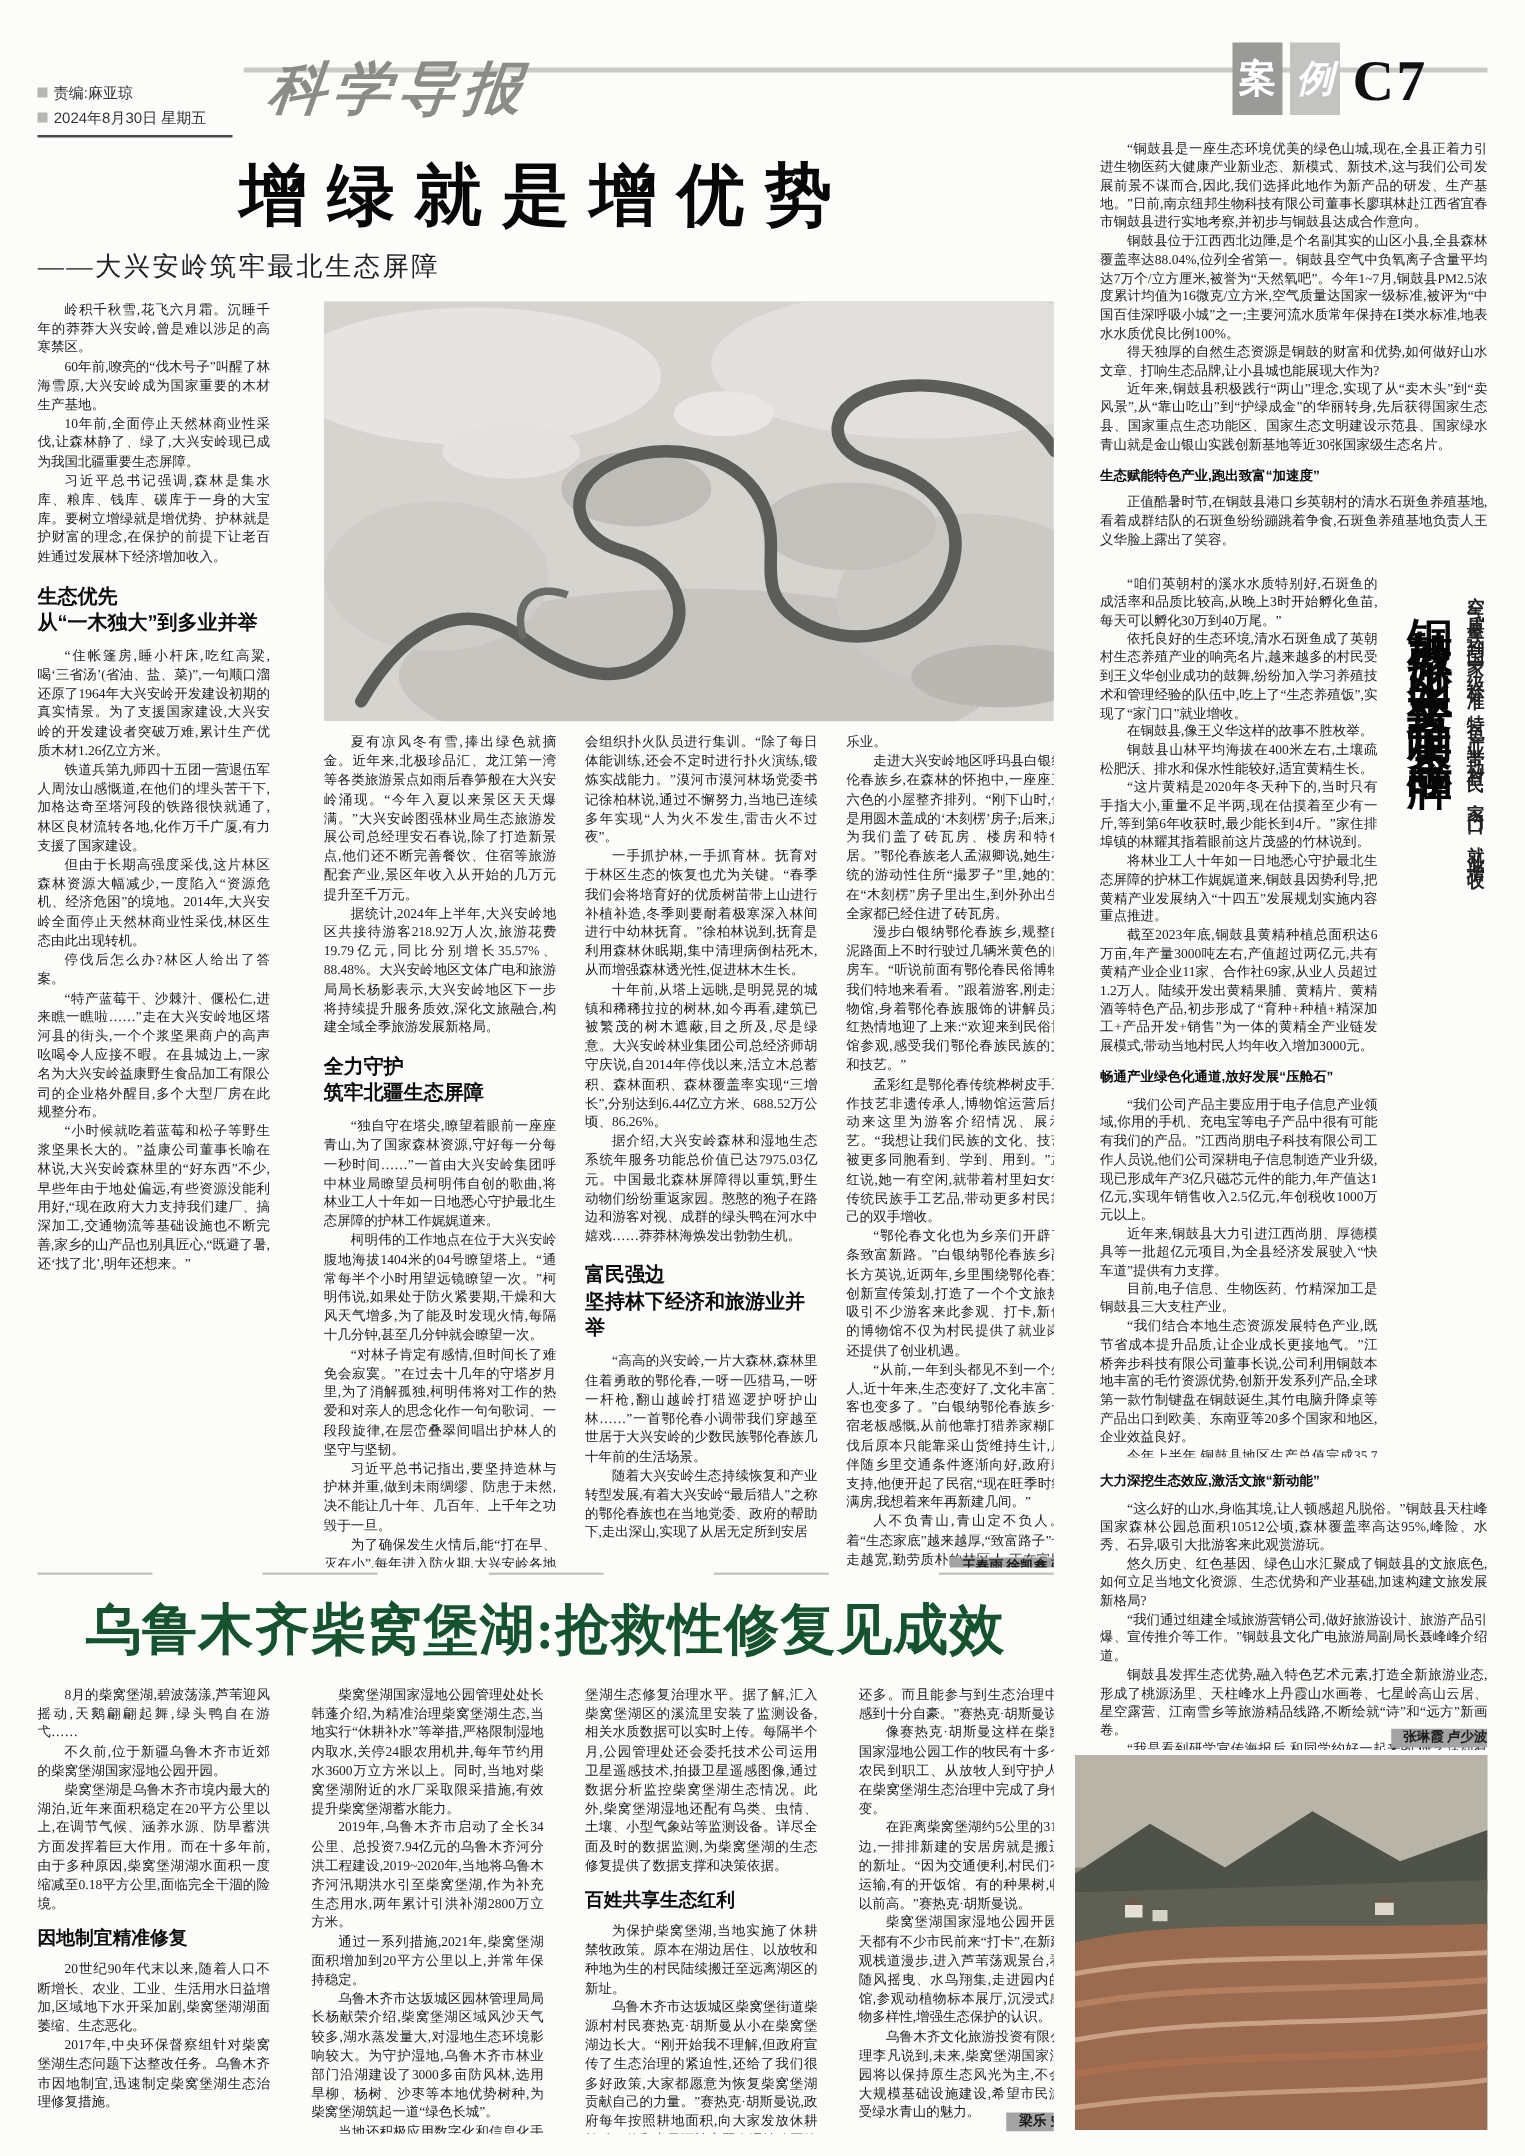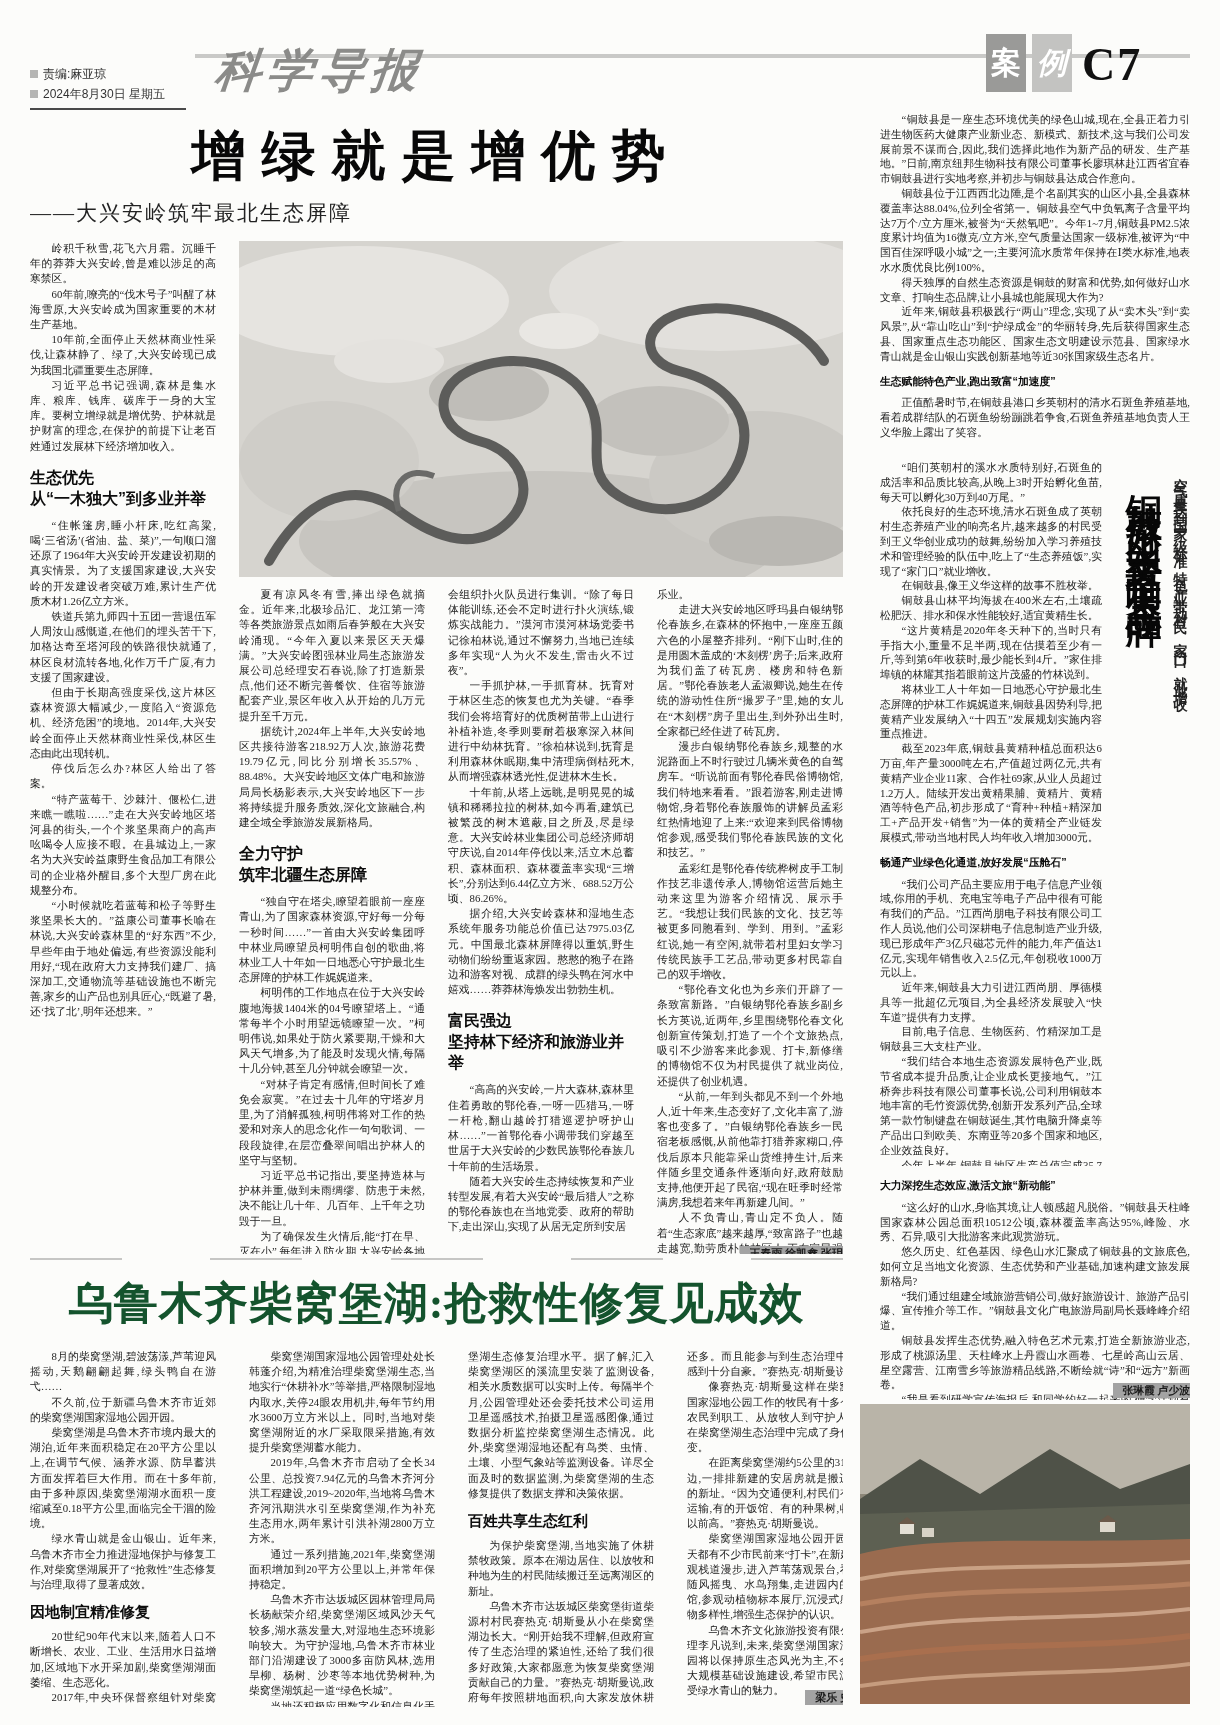--- a/index.html
+++ b/index.html
@@ -30,21 +30,21 @@
          text-align:left;margin:10px 0 7px 0;color:#0d0d0d;}
   .blk-by{position:absolute;bottom:2px;right:0;background:#a3a3a3;padding-left:10px;
           font-weight:bold;font-size:11px;}
   
   #main-article{position:absolute;left:30px;top:112px;width:813px;height:1142px;overflow:hidden;}
   .m-title{font-family:"Liberation Sans",sans-serif;font-weight:900;font-size:54px;letter-spacing:16px;
            text-align:center;color:#080808;margin:8px 0 6px 0;}
   .m-sub{font-size:21px;letter-spacing:2px;color:#222;margin-bottom:14px;}
   .m-cols{display:flex;gap:23px;height:1022px;}
   .m-col{width:186px;flex:0 0 186px;overflow:hidden;position:relative;}
-  .m-right{width:604px;flex:0 0 604px;display:flex;flex-direction:column;}
+  .m-right{width:604px;flex:0 0 604px;display:flex;flex-direction:column;margin-left:20px;}
   .m-photo{width:604px;height:336px;margin-bottom:10px;flex:0 0 auto;}
   .m-right-cols{display:flex;gap:23px;flex:1;overflow:hidden;}
   
   .dash-row{position:absolute;left:30px;top:1258px;width:813px;display:flex;justify-content:space-between;}
   .dash{width:92px;height:2px;background:#c6c6c4;}
   
   #bottom-article{position:absolute;left:30px;top:1268px;width:813px;height:442px;overflow:hidden;}
   .b-title{font-family:"Liberation Serif",serif;font-weight:900;font-size:44px;letter-spacing:1px;
            text-align:center;color:#14532d;margin:6px 0 16px 0;white-space:nowrap;}
   .b-cols{display:flex;gap:33px;height:358px;}
@@ -158,21 +158,20 @@
       <span class="dash"></span>
   </div>
 
   <div id="bottom-article">
     <div class="b-title">乌鲁木齐柴窝堡湖:抢救性修复见成效</div>
     <div class="b-cols">
       <div class="b-col">
           <div class="blk blk-p">8月的柴窝堡湖,碧波荡漾,芦苇迎风摇动,天鹅翩翩起舞,绿头鸭自在游弋……</div>
           <div class="blk blk-p">不久前,位于新疆乌鲁木齐市近郊的柴窝堡湖国家湿地公园开园。</div>
           <div class="blk blk-p">柴窝堡湖是乌鲁木齐市境内最大的湖泊,近年来面积稳定在20平方公里以上,在调节气候、涵养水源、防旱蓄洪方面发挥着巨大作用。而在十多年前,由于多种原因,柴窝堡湖湖水面积一度缩减至0.18平方公里,面临完全干涸的险境。</div>
-          <div class="blk blk-p">绿水青山就是金山银山。近年来,乌鲁木齐市全力推进湿地保护与修复工作,对柴窝堡湖展开了“抢救性”生态修复与治理,取得了显著成效。</div>
           <div class="blk blk-h2">因地制宜精准修复</div>
           <div class="blk blk-p">20世纪90年代末以来,随着人口不断增长、农业、工业、生活用水日益增加,区域地下水开采加剧,柴窝堡湖湖面萎缩、生态恶化。</div>
           <div class="blk blk-p">2017年,中央环保督察组针对柴窝堡湖生态问题下达整改任务。乌鲁木齐市因地制宜,迅速制定柴窝堡湖生态治理修复措施。</div>
         </div>
       <div class="b-col">
           <div class="blk blk-p">柴窝堡湖国家湿地公园管理处处长韩蓬介绍,为精准治理柴窝堡湖生态,当地实行“休耕补水”等举措,严格限制湿地内取水,关停24眼农用机井,每年节约用水3600万立方米以上。同时,当地对柴窝堡湖附近的水厂采取限采措施,有效提升柴窝堡湖蓄水能力。</div>
           <div class="blk blk-p">2019年,乌鲁木齐市启动了全长34公里、总投资7.94亿元的乌鲁木齐河分洪工程建设,2019~2020年,当地将乌鲁木齐河汛期洪水引至柴窝堡湖,作为补充生态用水,两年累计引洪补湖2800万立方米。</div>
           <div class="blk blk-p">通过一系列措施,2021年,柴窝堡湖面积增加到20平方公里以上,并常年保持稳定。</div>
           <div class="blk blk-p">乌鲁木齐市达坂城区园林管理局局长杨献荣介绍,柴窝堡湖区域风沙天气较多,湖水蒸发量大,对湿地生态环境影响较大。为守护湿地,乌鲁木齐市林业部门沿湖建设了3000多亩防风林,选用旱柳、杨树、沙枣等本地优势树种,为柴窝堡湖筑起一道“绿色长城”。</div>
           <div class="blk blk-p">当地还积极应用数字化和信息化手段,通过科学监测与评估,有效提升柴窝</div>

